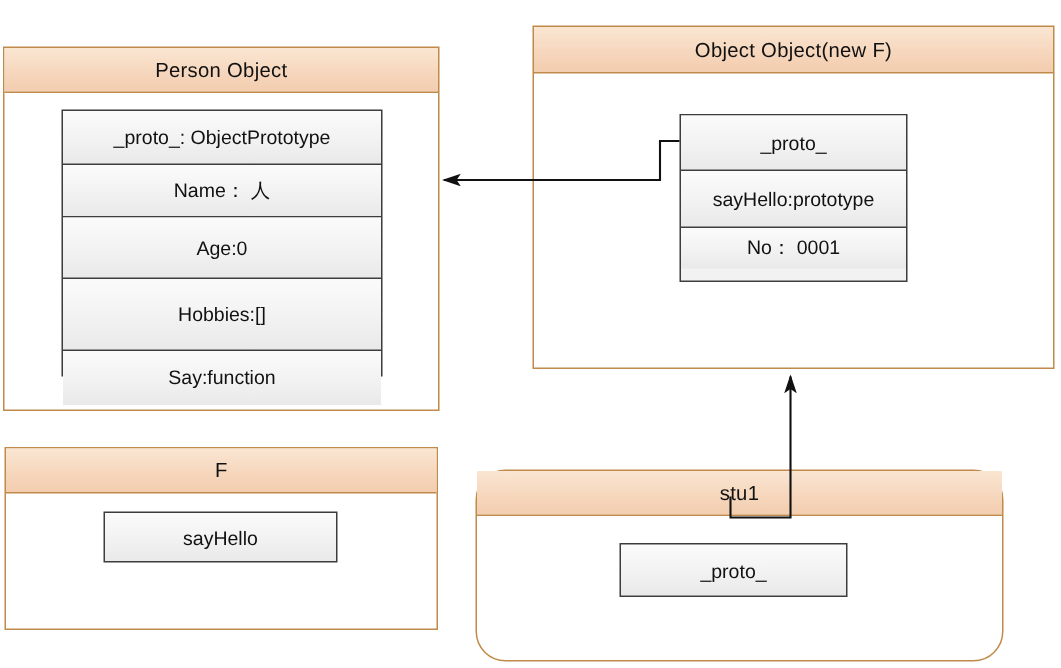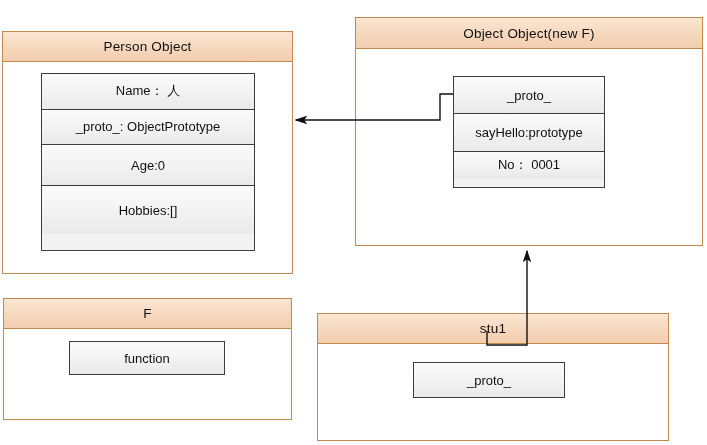--- a/index.html
+++ b/index.html
@@ -83,47 +83,48 @@
     pointer-events: none;
   }
 </style>
 </head>
 <body>
 
 <div class="group" style="left:2px; top:3px; width:291px; height:243px;margin-top:28px;">
   <div class="group-header" style="height:30px;">Person Object</div>
   <div class="group-body" style="height:211px;">
     <div class="proptable" style="left:38px; top:11px; width:214px; height:178px;">
+      <div class="proprow" style="height:35.6px;">_proto_:  ObjectPrototype</div>
       <div class="proprow" style="height:35.6px;">Name： 人</div>
-      <div class="proprow" style="height:35.6px;">_proto_:  ObjectPrototype</div>
       <div class="proprow" style="height:41px;">Age:0</div>
       <div class="proprow" style="height:48px;">Hobbies:[]</div>
+      <div class="proprow" style="height:35.6px;">Say:function</div>
     </div>
   </div>
 </div>
 
 <div class="group" style="left:355px; top:17px; width:348px; height:229px;">
   <div class="group-header" style="height:31px;">Object  Object(new F)</div>
   <div class="group-body" style="height:196px;">
     <div class="proptable" style="left:97px; top:27px; width:152px; height:112px;">
       <div class="proprow" style="height:37.3px;">_proto_</div>
       <div class="proprow" style="height:37.3px;">sayHello:prototype</div>
       <div class="proprow" style="height:27px;">No： 0001</div>
     </div>
   </div>
 </div>
 
 <div class="group" style="left:3px; top:298px; width:289px; height:122px;">
   <div class="group-header" style="height:30px;">F</div>
   <div class="group-body" style="height:90px;">
-    <div class="singlebox" style="left:65px; top:12px; width:156px; height:34px;">function</div>
+    <div class="singlebox" style="left:65px; top:12px; width:156px; height:34px;">sayHello</div>
   </div>
 </div>
 
-<div class="group" style="left:317px; top:313px; width:352px; height:128px;">
+<div class="group" style="left:317px; top:313px; width:352px; height:128px;border-radius:20px;">
   <div class="group-header" style="height:30px;">stu1</div>
   <div class="group-body" style="height:96px;">
     <div class="singlebox" style="left:95px; top:18px; width:152px; height:36px;">_proto_</div>
   </div>
 </div>
 
 <svg class="connectors" viewBox="0 0 707 445" width="707" height="445">
   <defs>
     <marker id="arrowhead" markerWidth="9" markerHeight="9" refX="8" refY="3" orient="auto" markerUnits="strokeWidth">
       <path d="M0,0 L9,3 L0,6 L2,3 Z" fill="#111111"></path>

